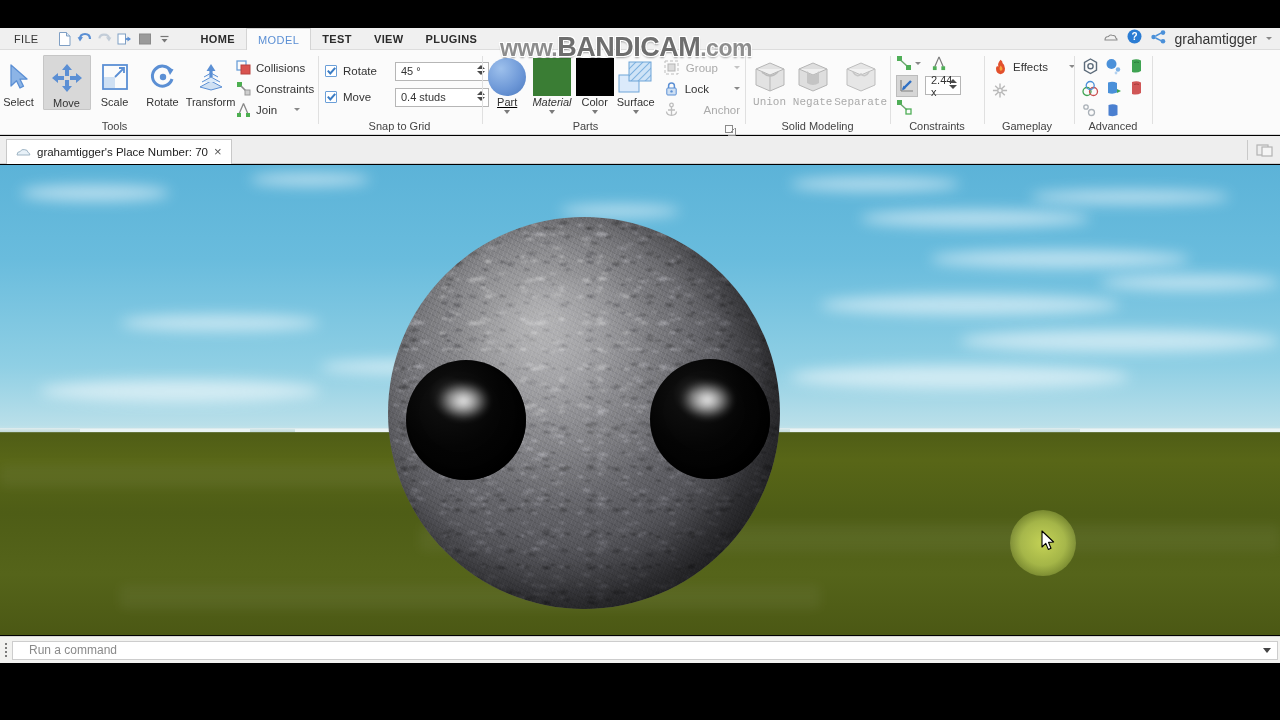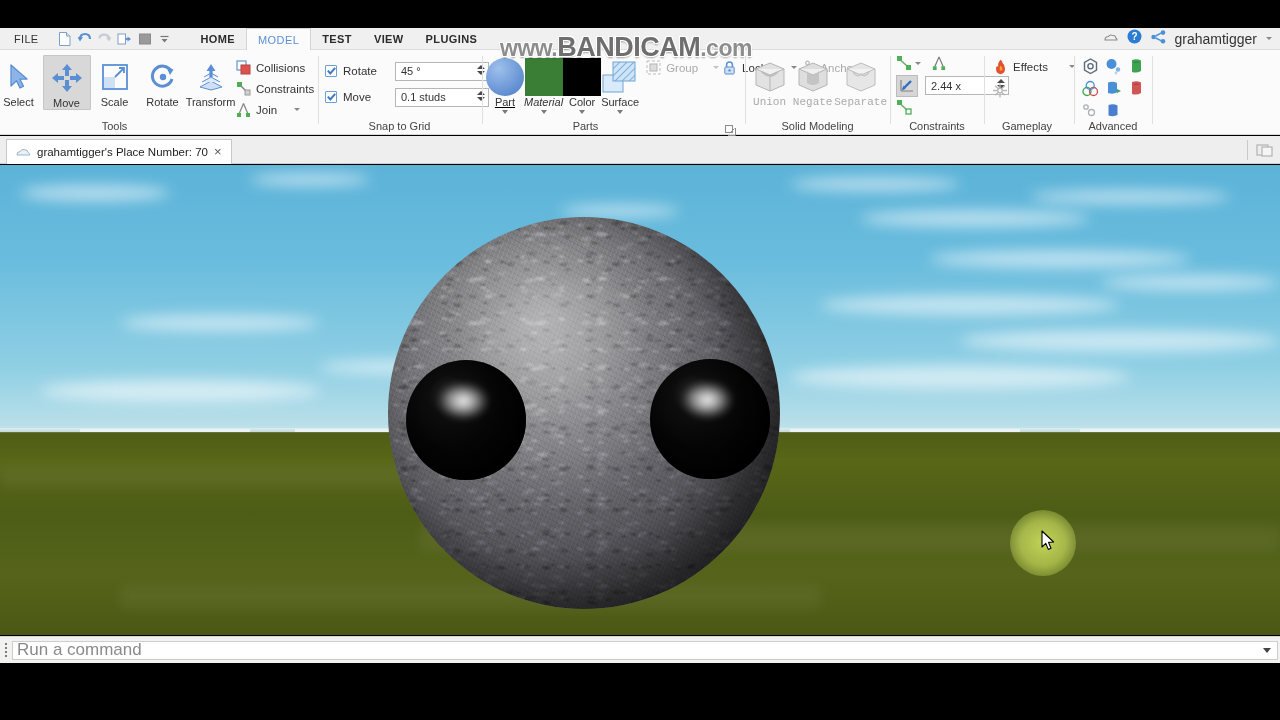--- a/index.html
+++ b/index.html
@@ -304,21 +304,21 @@
     align-items: center; justify-content: center; gap: 2px;
   }
   .grip i { width: 2px; height: 2px; background: #555; border-radius: 50%; display: block; }
   .cmdinput {
     flex: 1; height: 19px; margin-right: 2px;
     background: #fff; border: 1px solid #cdcdcd;
     display: flex; align-items: center; position: relative;
   }
   .cmdinput input {
     border: 0; outline: 0; width: 100%; height: 100%;
-    font-size: 17px; color: #333; padding-left: 4px;
+    font-size: 12px; color: #333; padding-left: 16px;
     background: transparent;
     font-family: "Liberation Sans", sans-serif;
   }
   .cmdinput input::placeholder { color: #8a8a8a; }
   .cmd-caret {
     position: absolute; right: 6px;
     width: 0; height: 0;
     border-left: 4px solid transparent;
     border-right: 4px solid transparent;
     border-top: 5px solid #444;
@@ -525,21 +525,21 @@
           </span>
         </div>
         <div class="snaprow" style="margin-top:4px;">
           <span class="cbox">
             <svg width="9" height="8" viewBox="0 0 9 8">
                 <path d="M.8 3.6 L3.3 6.4 L8.2 .8" stroke="#3b7cc4" stroke-width="2" fill="none"></path>
               </svg>
           </span>
           <span class="snaplbl">Move</span>
           <span class="spin">
-            <span class="val">0.1 studs</span>
+            <span class="val">0.4 studs</span>
             <span class="spin-arrows">
               <span class="spin-up"></span>
               <span class="spin-dn"></span>
             </span>
           </span>
         </div>
       </div>
       <div class="group-label">Snap to Grid</div>
     </div>
 
@@ -578,21 +578,21 @@
               </pattern>
                 </defs>
               <rect x="2" y="16" width="20" height="17" fill="#dbeafb" stroke="#6fa5d8"></rect>
               <rect x="12" y="3" width="22" height="19" fill="url(#hatch)" stroke="#6fa5d8"></rect>
             </svg>
           </span>
           <span class="lbl">Surface</span>
           <span class="caret"></span>
         </div>
 
-        <div style="display:flex; flex-direction:row; padding-top:2px; padding-left:4px;">
+        <div style="display:flex; flex-direction:column; padding-top:2px; padding-left:4px;">
           <div class="smallrow">
             <span class="sm-ico">
               <svg width="15" height="15" viewBox="0 0 15 15">
                   <rect x="1" y="1" width="13" height="13" fill="none" stroke="#bdbdbd" stroke-dasharray="3 2"></rect>
                   <rect x="4" y="4" width="7" height="7" fill="#dcdcdc" stroke="#b5b5b5"></rect>
                 </svg>
             </span>
             <span class="txt dim">Group</span>
             <span class="mini-caret" style="margin-left:10px;border-top-color:#c4c4c4;"></span>
           </div>
@@ -689,21 +689,21 @@
           </span>
         </div>
         <div style="display:flex; align-items:center; gap:7px; height:25px;">
           <span style="width:22px;height:22px;background:#d6d6d6;border:1px solid #bcbcbc;display:flex;align-items:center;justify-content:center;">
             <svg width="16" height="15" viewBox="0 0 16 15">
                 <path d="M2 13 H14 M2 13 V2" stroke="#808080" stroke-width="1.2"></path>
                 <path d="M12 3 L4 11" stroke="#2e6fc4" stroke-width="2.4"></path>
                 <path d="M3 12.5 L6.5 10.5 L4.5 7.5z" fill="#2e6fc4"></path>
               </svg>
           </span>
-          <span class="spin" style="width:84px;">
+          <span class="spin" style="width:36px;">
             <span class="val" style="width:42px;">2.44 x</span>
             <span class="spin-arrows">
               <span class="spin-up"></span>
               <span class="spin-dn"></span>
             </span>
           </span>
         </div>
         <div style="display:flex; align-items:center; height:18px;">
           <span class="sm-ico">
             <svg width="16" height="16" viewBox="0 0 16 16">

